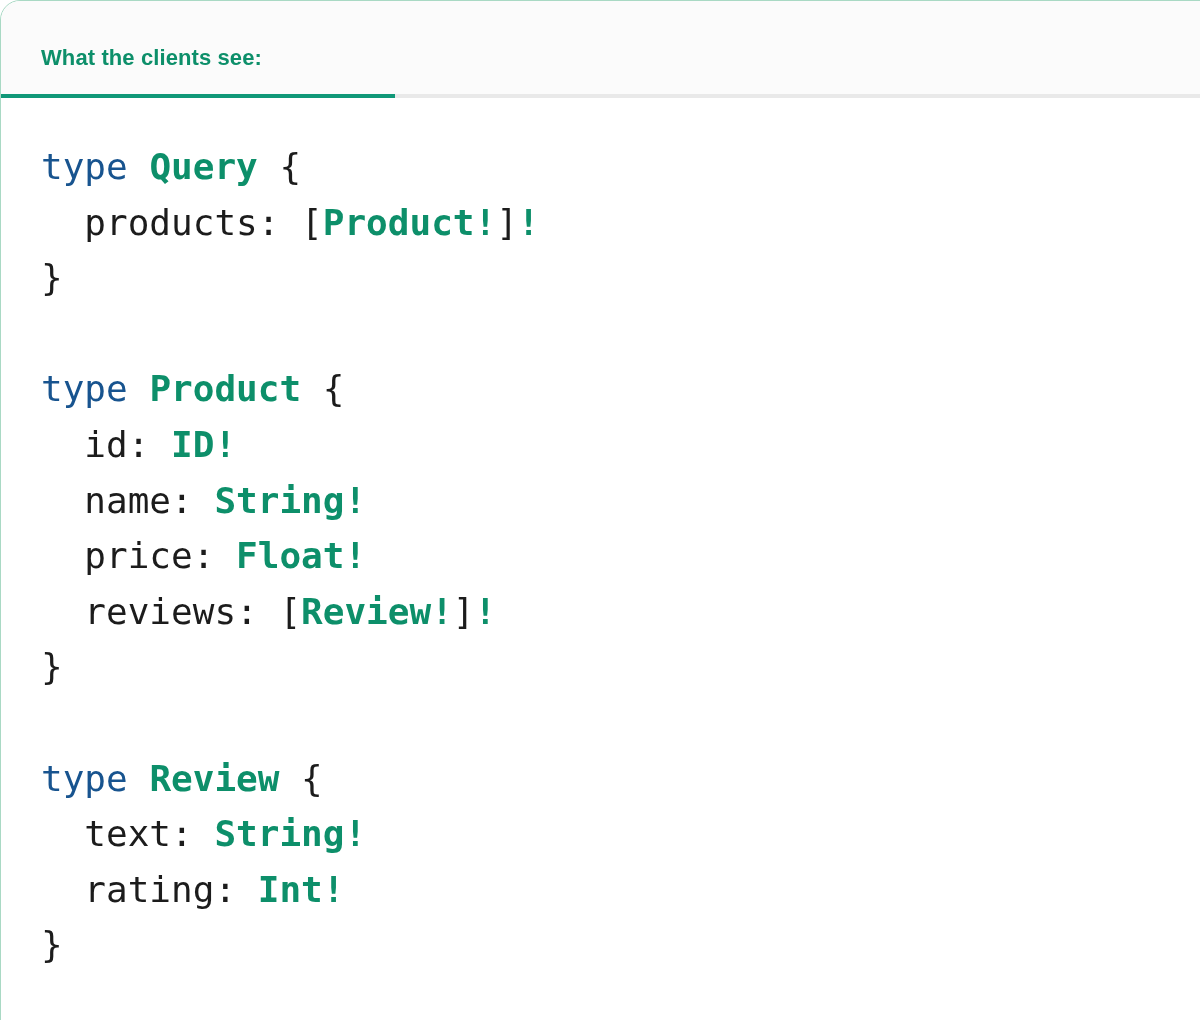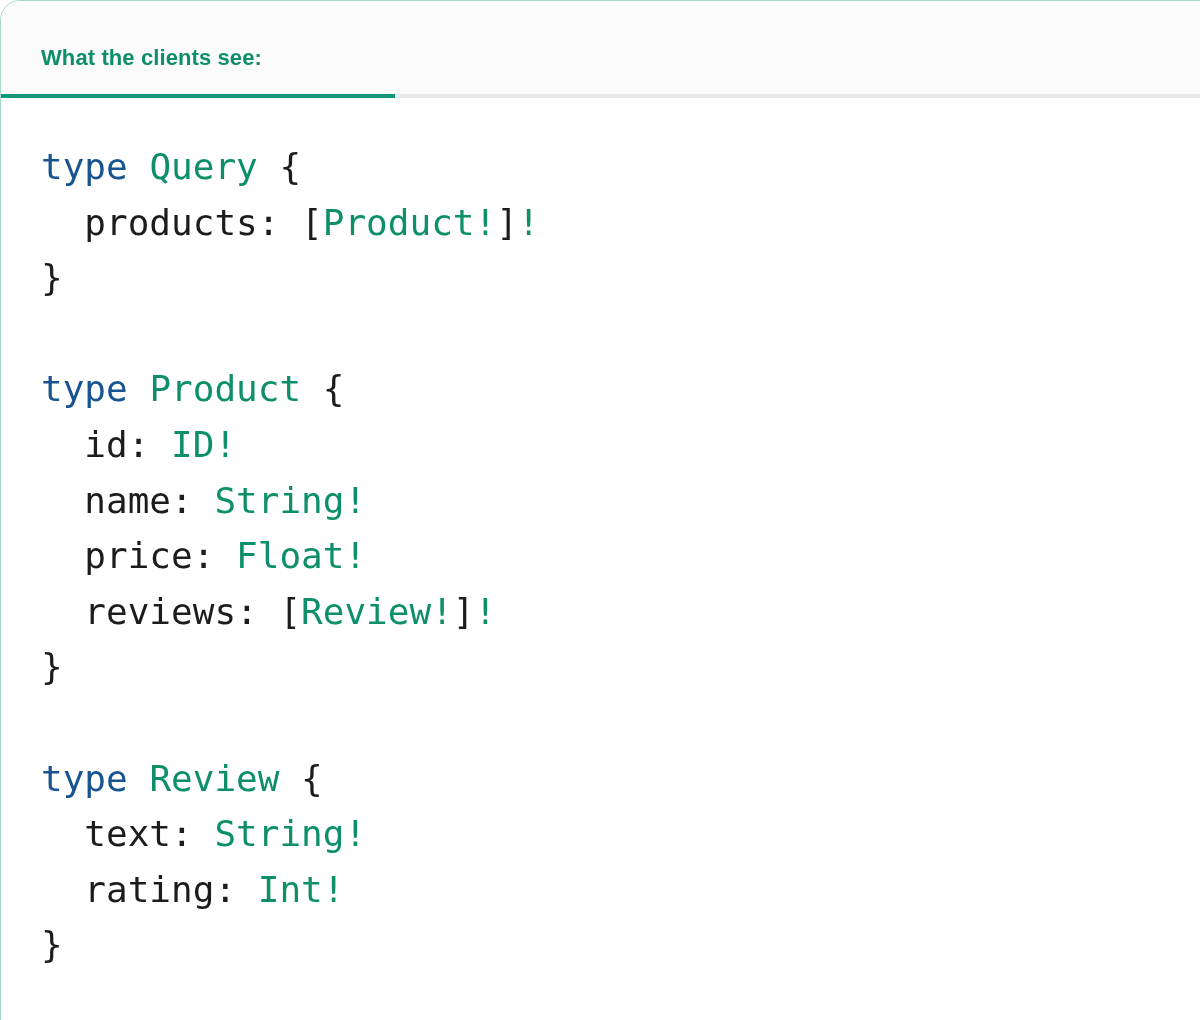--- a/index.html
+++ b/index.html
@@ -88,21 +88,21 @@
     line-height: 55.6px;
     color: #1c1c1c;
     white-space: pre;
     letter-spacing: 0px;
   }
   .code-line {
     height: 55.6px;
     white-space: pre;
   }
   .tok-kw   { color: #18548f; }
-  .tok-type { color: #0d8f6a; }
+  .tok-type { color: #0d8f6a; font-weight: bold; }
   .tok-plain{ color: #1c1c1c; }
 </style>
 </head>
 <body>
 
 <div class="card" style="border-color: rgb(169, 217, 196);">
 
   <div class="tabstrip" style="background: rgb(251, 251, 251);">
     <div class="tabstrip-divider" style="background: rgb(233, 233, 233);"></div>
 

